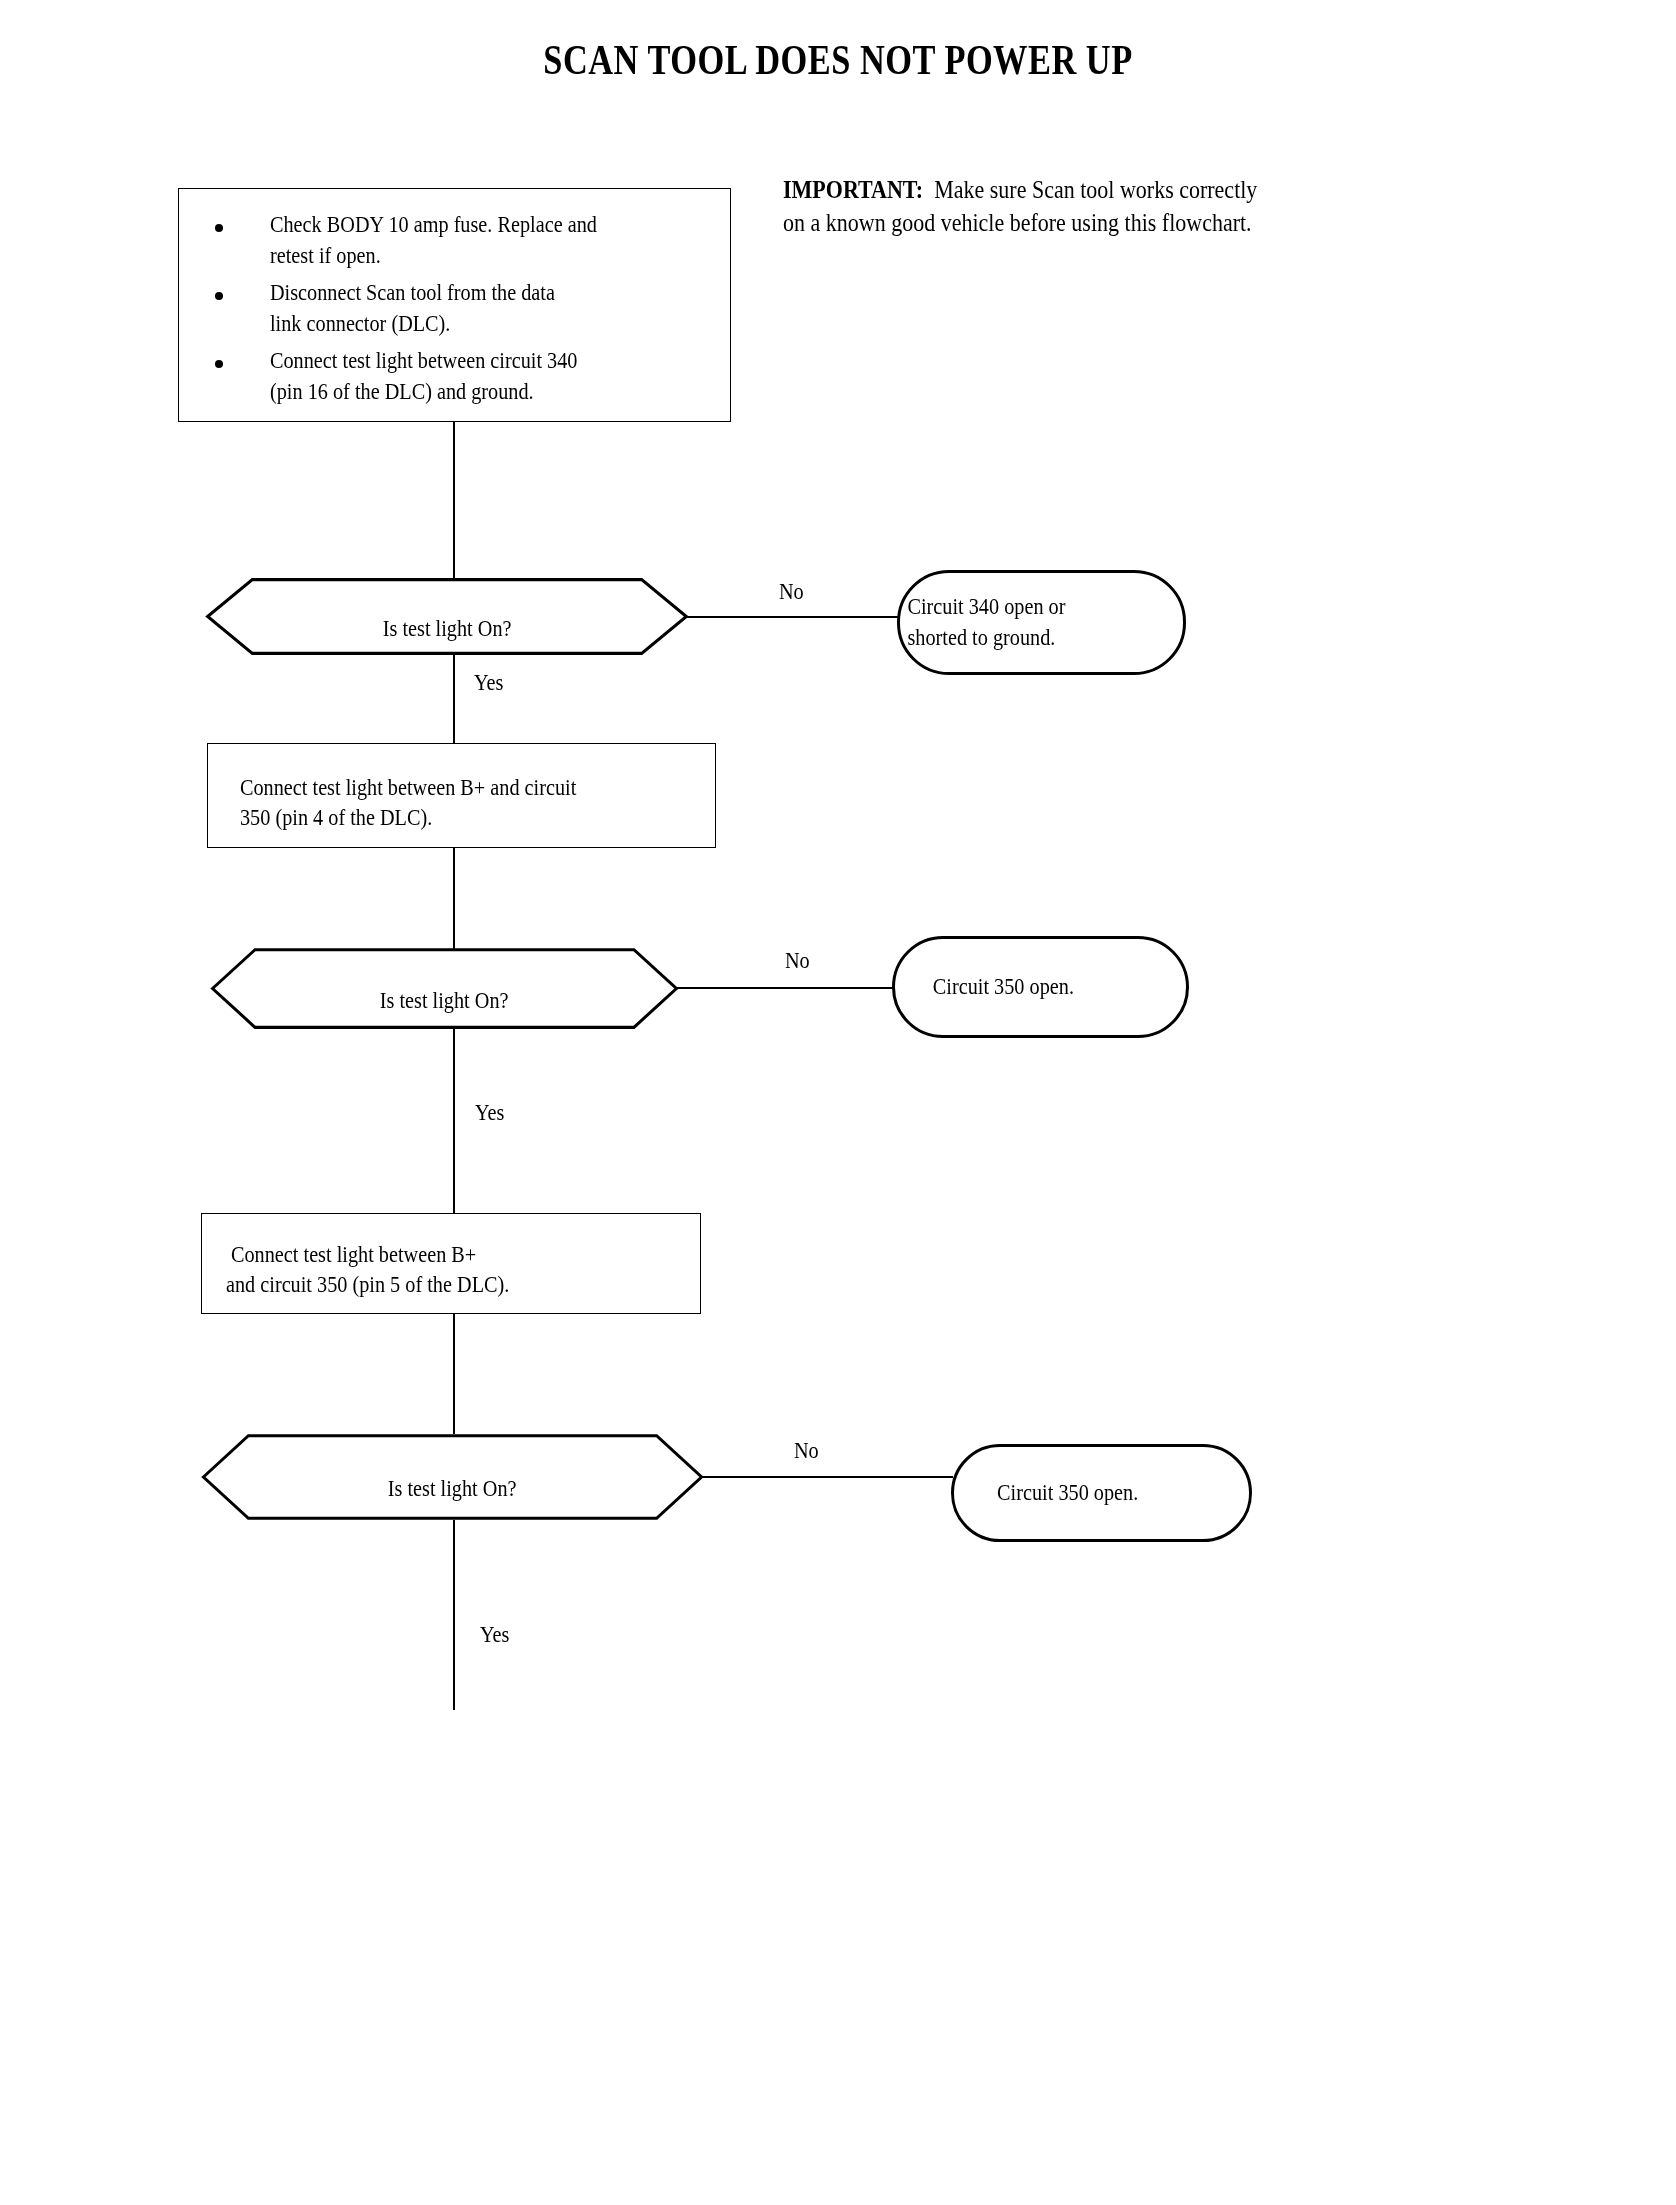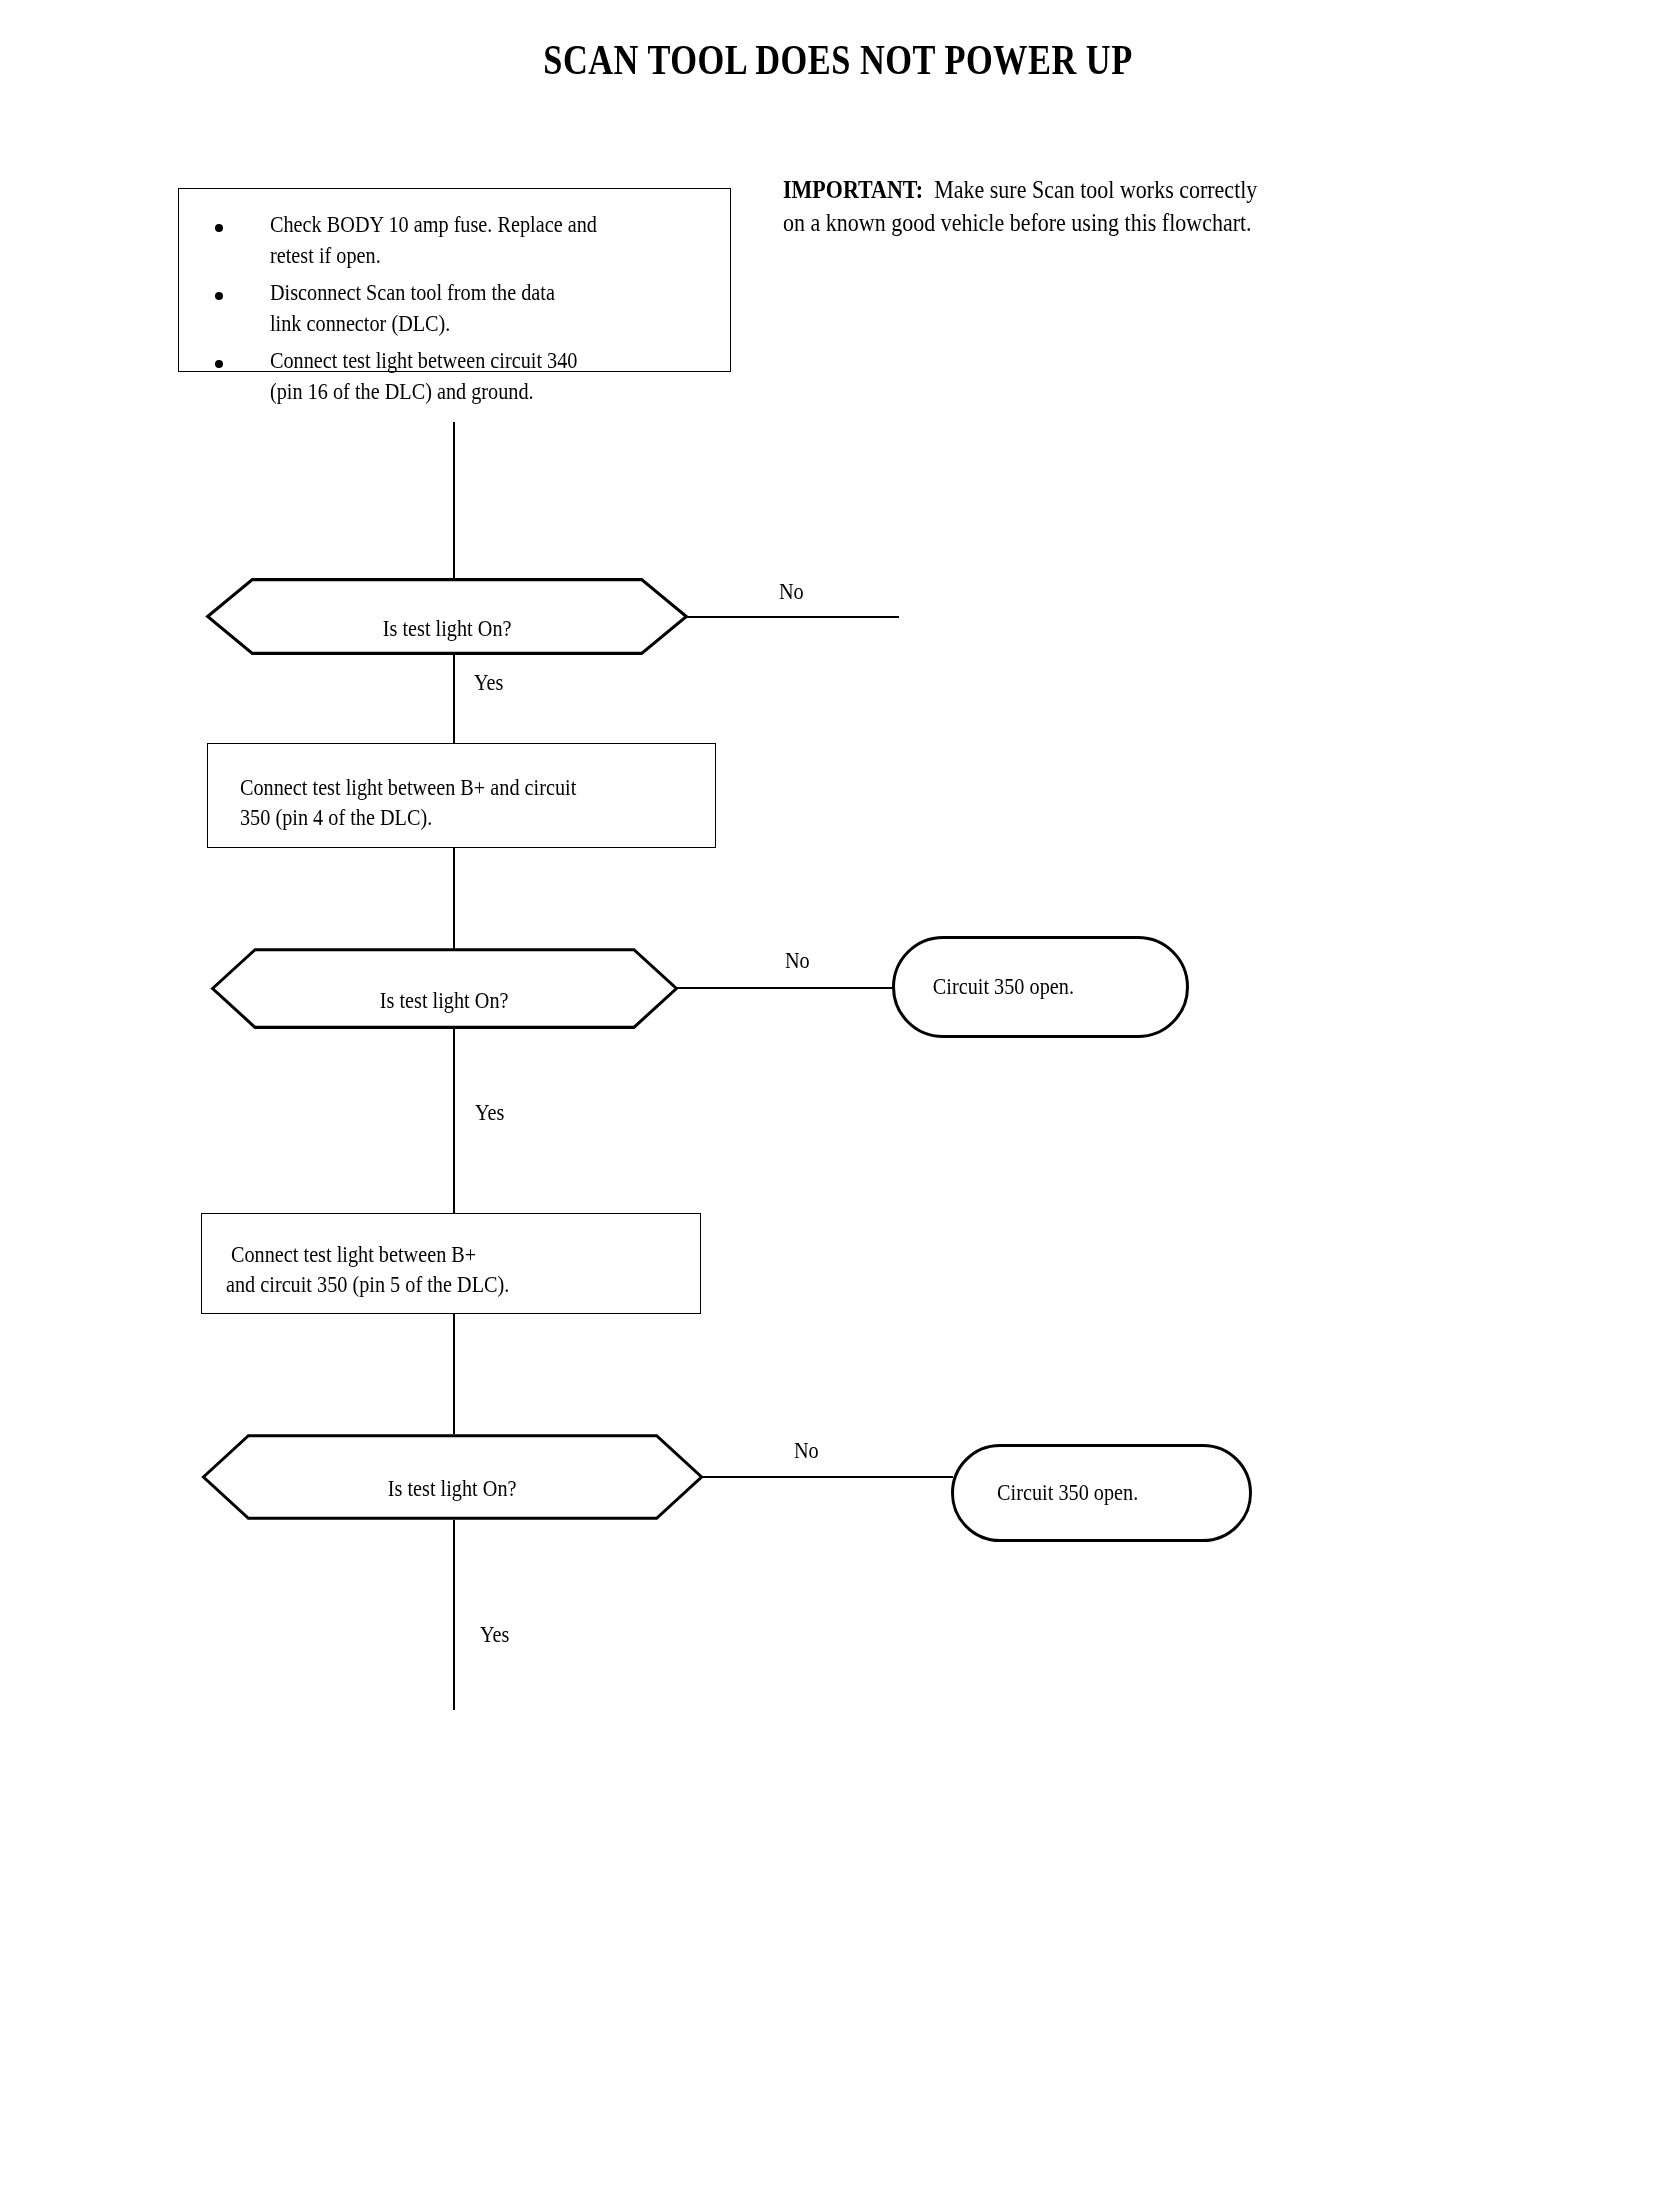--- a/index.html
+++ b/index.html
@@ -148,21 +148,21 @@
 
 <div id="page">
 
   <div id="title">SCAN TOOL DOES NOT POWER UP</div>
 
   <div id="important-note" style="left:783px; top:174px;">
     <span class="lead">IMPORTANT:</span><span>&nbsp;&nbsp;</span><span>Make sure Scan tool works correctly</span><br>
     <span>on a known good vehicle before using this flowchart.</span>
   </div>
 
-  <div class="proc-box" style="left:178px; top:188px; width:553px; height:184px;">
+  <div class="proc-box" style="left:178px; top:188px; width:553px; height:234px;">
     <div class="bullet-list">
 
       <span class="bullet-dot" style="left:36px; top:35px;"></span>
       <span class="bullet-text" style="left:91px; top:21px;">Check BODY 10 amp fuse.  Replace and</span>
       <span class="bullet-text" style="left:91px; top:52px;">retest if open.</span>
 
       <span class="bullet-dot" style="left:36px; top:103px;"></span>
       <span class="bullet-text" style="left:91px; top:89px;">Disconnect Scan tool from the data</span>
       <span class="bullet-text" style="left:91px; top:120px;">link connector (DLC).</span>
 
@@ -180,20 +180,26 @@
       <polygon points="4,67 78,6 722,6 796,67 722,128 78,128" fill="#ffffff" stroke="#000000" stroke-width="5"></polygon>
     </svg>
     <div class="hex-label">
       <span>Is test light On?</span>
     </div>
   </div>
 
   <div class="line-h" style="left:687px; top:616px; width:212px;"></div>
   <div class="edge-label" style="left:779px; top:580px;">No</div>
 
+  <div class="term" style="left:897px; top:570px; width:289px; height:105px; border-radius:52px;">
+    <div class="term-text">
+      <span>Circuit 340 open or</span><br>
+      <span>shorted to ground.</span>
+    </div>
+  </div>
 
   <div class="line-v" style="left:453px; top:655px; height:89px;"></div>
   <div class="edge-label" style="left:474px; top:671px;">Yes</div>
 
   <div class="proc-box" style="left:207px; top:743px; width:509px; height:105px;text-decoration:underline;">
     <span class="box-text" style="left:32px; top:28.6px;">Connect test light between B+ and circuit</span>
     <span class="box-text" style="left:32px; top:59px;">350 (pin 4 of the DLC).</span>
   </div>
 
   <div class="line-v" style="left:453px; top:847px; height:102px;"></div>

